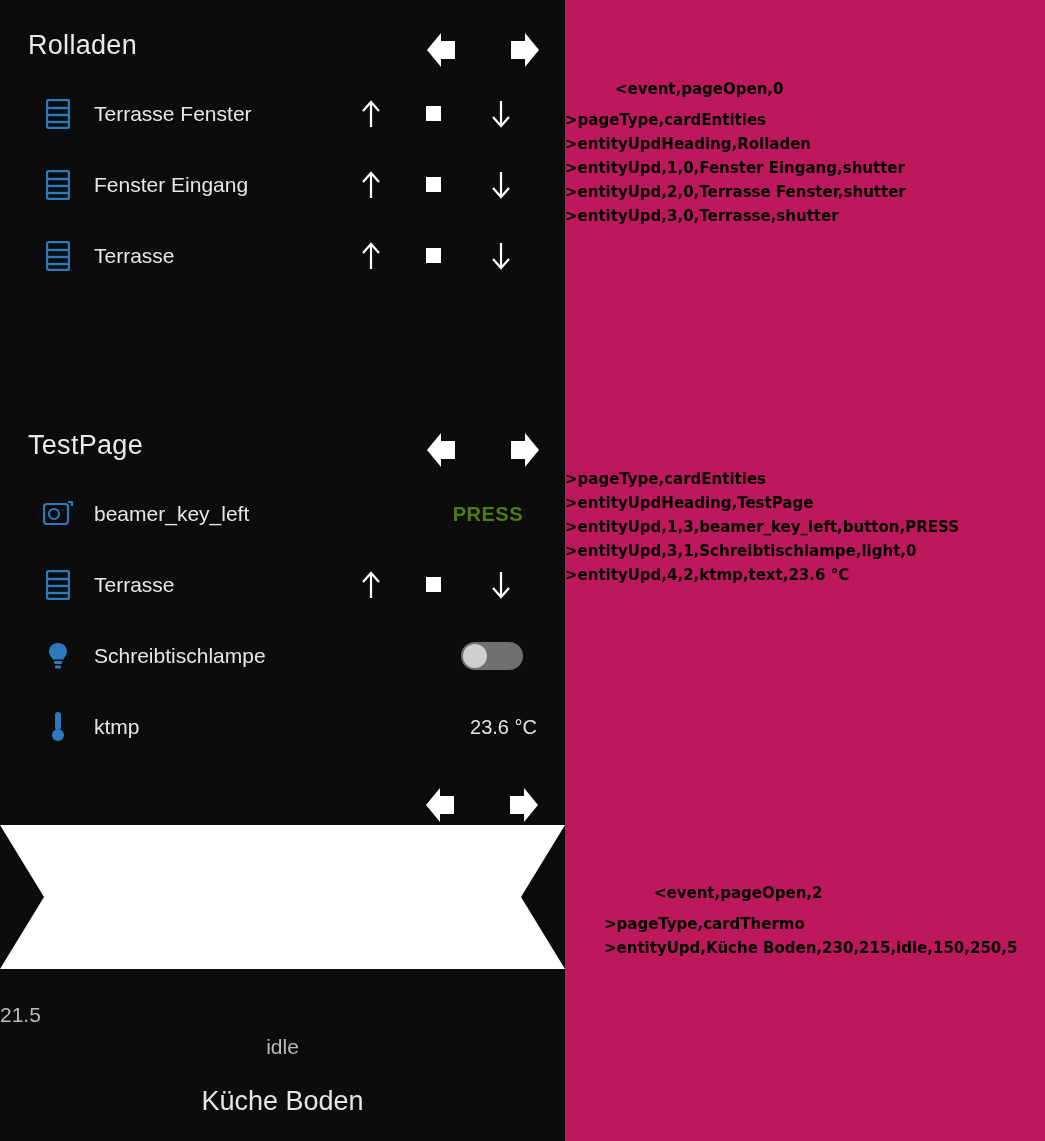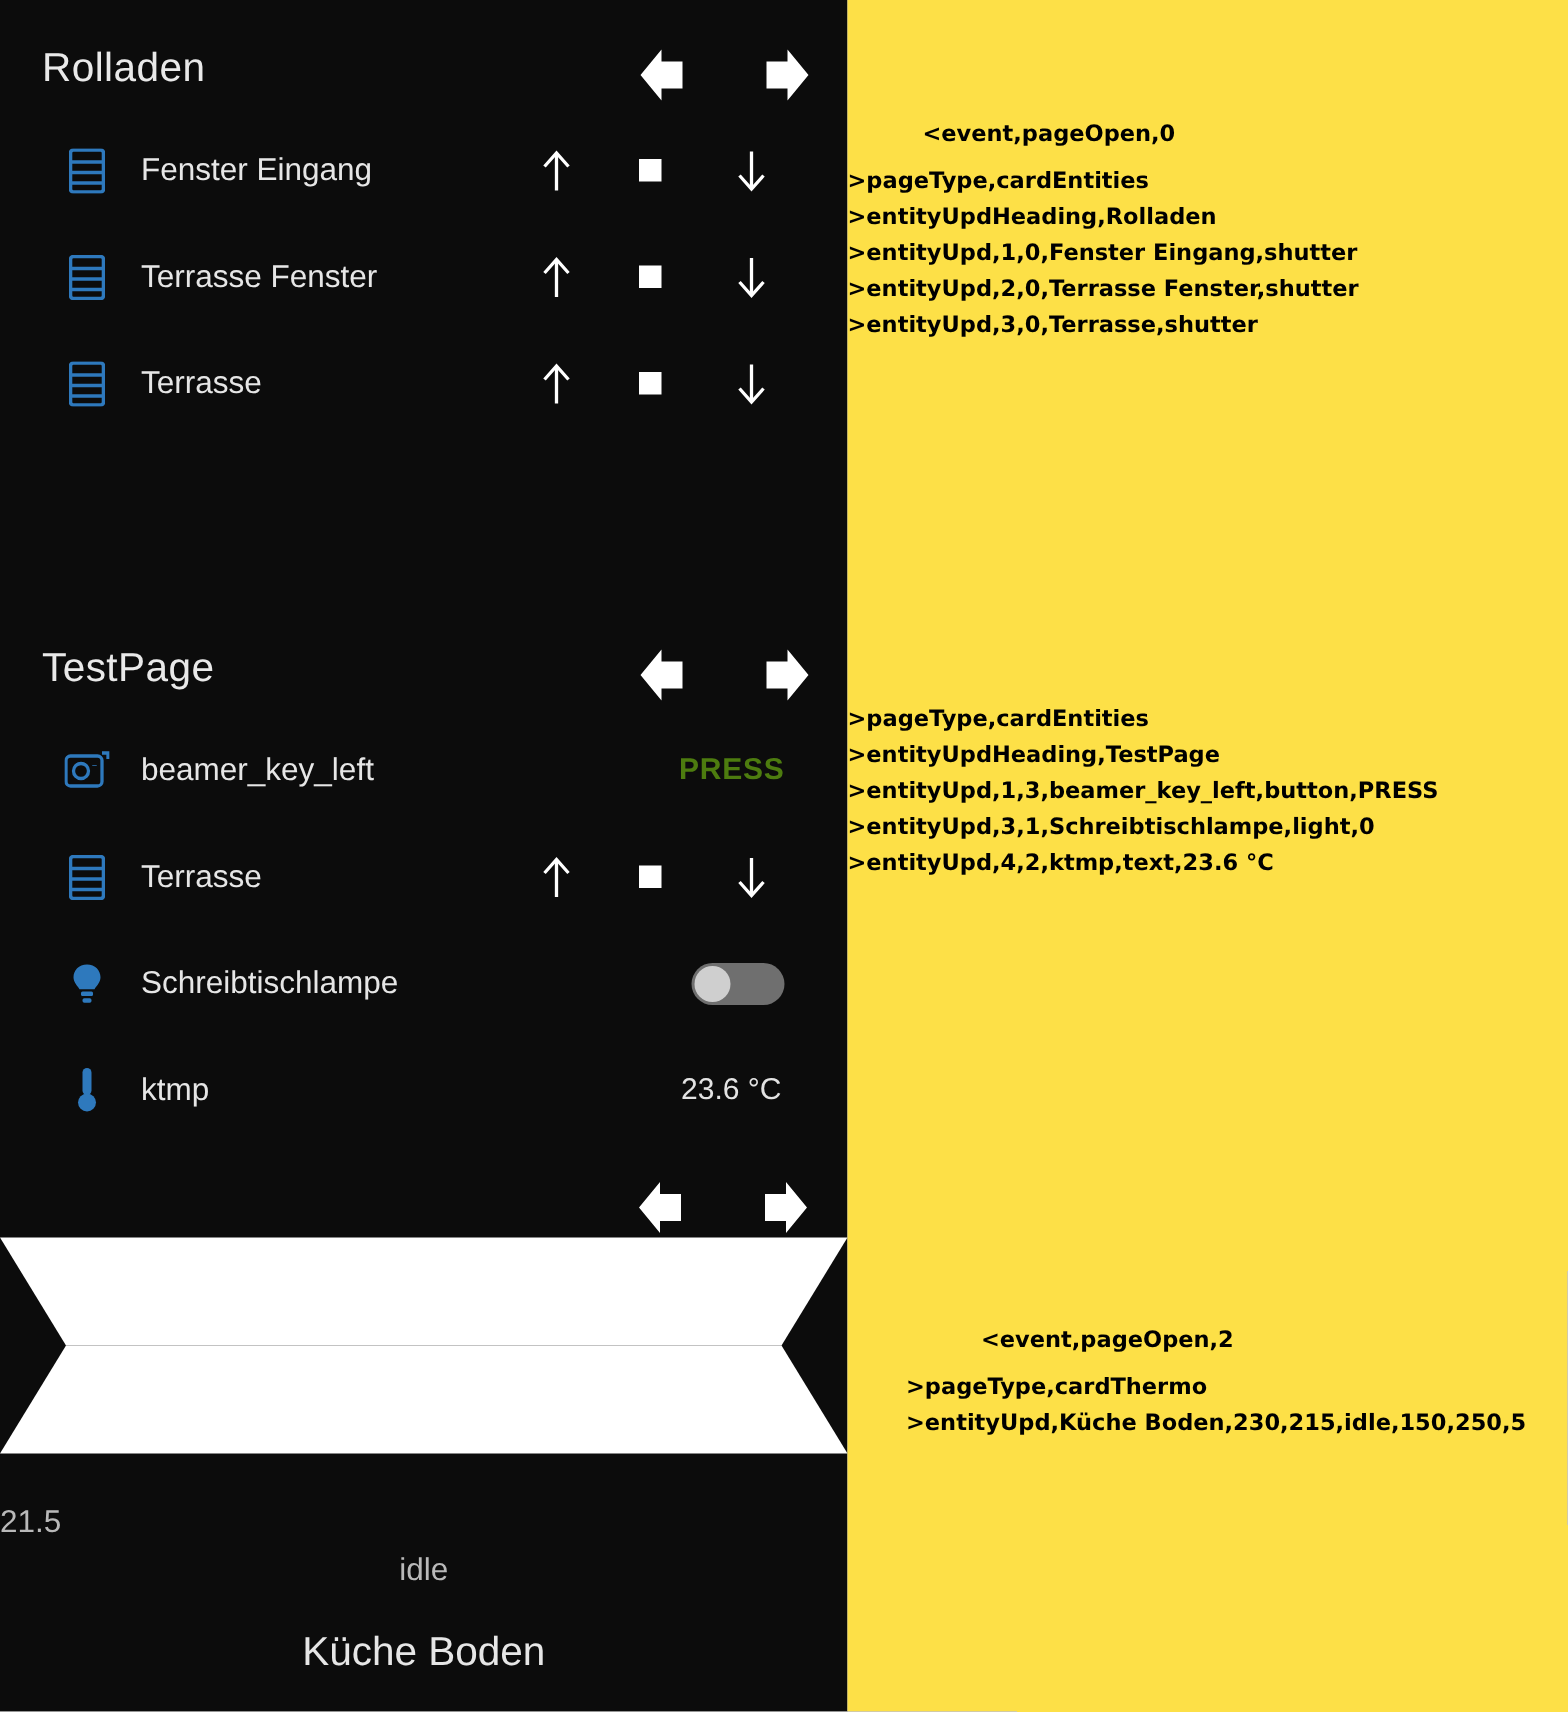--- a/index.html
+++ b/index.html
@@ -124,21 +124,21 @@
     top: 50%;
     transform: translateY(-50%);
     color: #4d7c0f;
     font-size: 20px;
     font-weight: bold;
     letter-spacing: 0.5px;
     cursor: pointer;
   }
   .value-text {
     position: absolute;
-    right: 44px;
+    right: 28px;
     top: 50%;
     transform: translateY(-50%);
     color: #e3e3e3;
     font-size: 20px;
   }
   .toggle {
     position: absolute;
     right: 42px;
     top: 50%;
     transform: translateY(-50%);
@@ -229,21 +229,21 @@
     font-size: 27px;
   }
 
   
   #log-panel {
     position: absolute;
     left: 565px;
     top: 0;
     width: 480px;
     height: 1141px;
-    background: #fde047;
+    background: #be185d;
     color: #000000;
   }
   .log-block {
     position: absolute;
     left: 0;
     width: 480px;
     font-family: "DejaVu Sans", sans-serif;
     font-size: 15px;
     font-weight: bold;
   }
@@ -283,21 +283,21 @@
 
     <div class="entity-row">
       <span class="ent-icon">
         <svg width="24" height="30" viewBox="0 0 24 30">
             <rect x="1" y="1" width="22" height="28" rx="2" fill="none" stroke="#2e79bd" stroke-width="2.4"></rect>
             <line x1="1" y1="9" x2="23" y2="9" stroke="#2e79bd" stroke-width="2.4"></line>
             <line x1="1" y1="16" x2="23" y2="16" stroke="#2e79bd" stroke-width="2.4"></line>
             <line x1="1" y1="23" x2="23" y2="23" stroke="#2e79bd" stroke-width="2.4"></line>
           </svg>
       </span>
-      <span class="ent-label">Fenster Eingang</span>
+      <span class="ent-label">Terrasse Fenster</span>
       <span class="shutter-controls">
         <span class="sc-btn sc-up">
           <svg width="22" height="28" viewBox="0 0 22 28">
               <line x1="11" y1="27" x2="11" y2="3" stroke="#ffffff" stroke-width="2.2"></line>
               <polyline points="3,11 11,2 19,11" fill="none" stroke="#ffffff" stroke-width="2.2"></polyline>
             </svg>
         </span>
         <span class="sc-btn sc-stop">
           <span class="stop-square"></span>
         </span>
@@ -312,21 +312,21 @@
 
     <div class="entity-row">
       <span class="ent-icon">
         <svg width="24" height="30" viewBox="0 0 24 30">
             <rect x="1" y="1" width="22" height="28" rx="2" fill="none" stroke="#2e79bd" stroke-width="2.4"></rect>
             <line x1="1" y1="9" x2="23" y2="9" stroke="#2e79bd" stroke-width="2.4"></line>
             <line x1="1" y1="16" x2="23" y2="16" stroke="#2e79bd" stroke-width="2.4"></line>
             <line x1="1" y1="23" x2="23" y2="23" stroke="#2e79bd" stroke-width="2.4"></line>
           </svg>
       </span>
-      <span class="ent-label">Terrasse Fenster</span>
+      <span class="ent-label">Fenster Eingang</span>
       <span class="shutter-controls">
         <span class="sc-btn sc-up">
           <svg width="22" height="28" viewBox="0 0 22 28">
               <line x1="11" y1="27" x2="11" y2="3" stroke="#ffffff" stroke-width="2.2"></line>
               <polyline points="3,11 11,2 19,11" fill="none" stroke="#ffffff" stroke-width="2.2"></polyline>
             </svg>
         </span>
         <span class="sc-btn sc-stop">
           <span class="stop-square"></span>
         </span>

